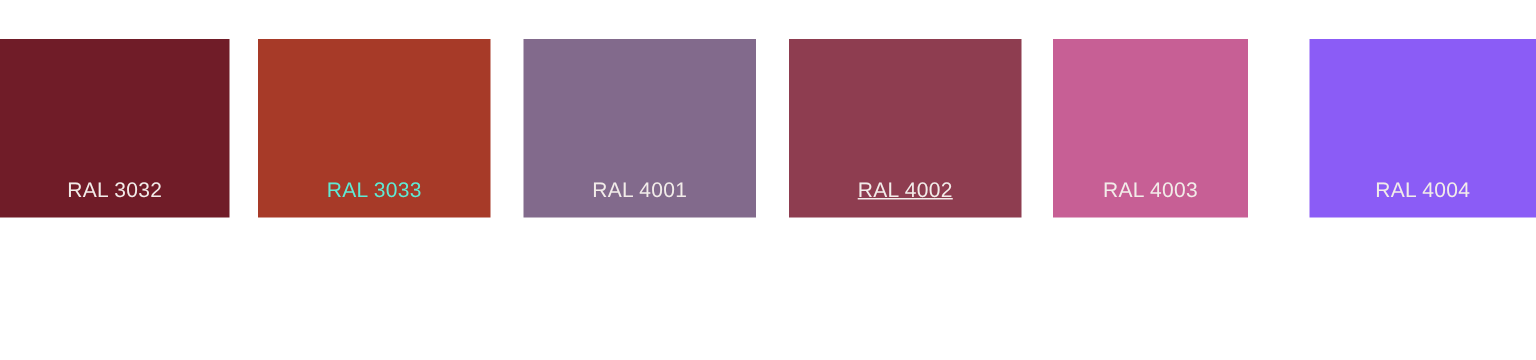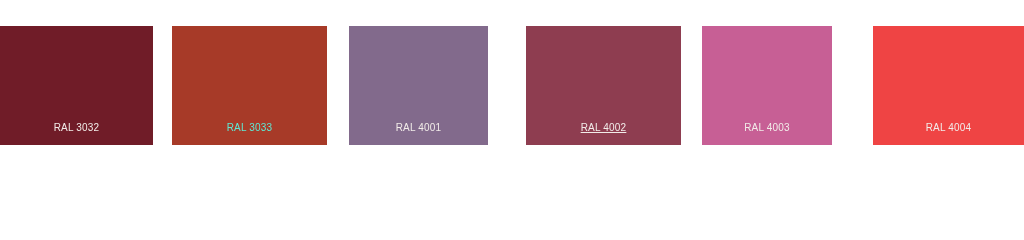--- a/index.html
+++ b/index.html
@@ -26,31 +26,31 @@
     box-sizing: border-box;
     display: flex;
     align-items: flex-end;
     justify-content: center;
   }
   .swatch-label {
     display: block;
     width: 100%;
     text-align: center;
     font-family: "Liberation Sans", sans-serif;
-    font-size: 10px;
+    font-size: 14px;
     line-height: 1;
     letter-spacing: 0.2px;
     color: #f2ece9;
     padding-bottom: 12px;
     user-select: none;
   }
   
   .sw-0 { left: 0px;   width: 153px; }
   .sw-1 { left: 172px; width: 155px; }
-  .sw-2 { left: 349px; width: 139px; }
+  .sw-2 { left: 349px; width: 155px; }
   .sw-3 { left: 526px; width: 155px; }
   .sw-4 { left: 702px; width: 130px; }
   .sw-5 { left: 873px; width: 151px; }
 </style>
 </head>
 <body style="background: rgb(255, 255, 255);">
 
 <div id="palette-board" style="background: rgb(255, 255, 255);">
 
   <div class="swatch sw-0" style="background-color: rgb(112, 28, 40);">
@@ -66,17 +66,17 @@
   </div>
 
   <div class="swatch sw-3" style="background-color: rgb(142, 61, 80);">
     <span class="swatch-label" style="color: rgb(242, 236, 233); text-decoration: underline;">RAL 4002</span>
   </div>
 
   <div class="swatch sw-4" style="background-color: rgb(199, 95, 149);">
     <span class="swatch-label" style="color: rgb(242, 236, 233);">RAL 4003</span>
   </div>
 
-  <div class="swatch sw-5" style="background-color: #ef4444;">
+  <div class="swatch sw-5" style="background-color: #8b5cf6;">
     <span class="swatch-label" style="color: rgb(242, 236, 233);">RAL 4004</span>
   </div>
 
 </div>
 
 </body></html>

